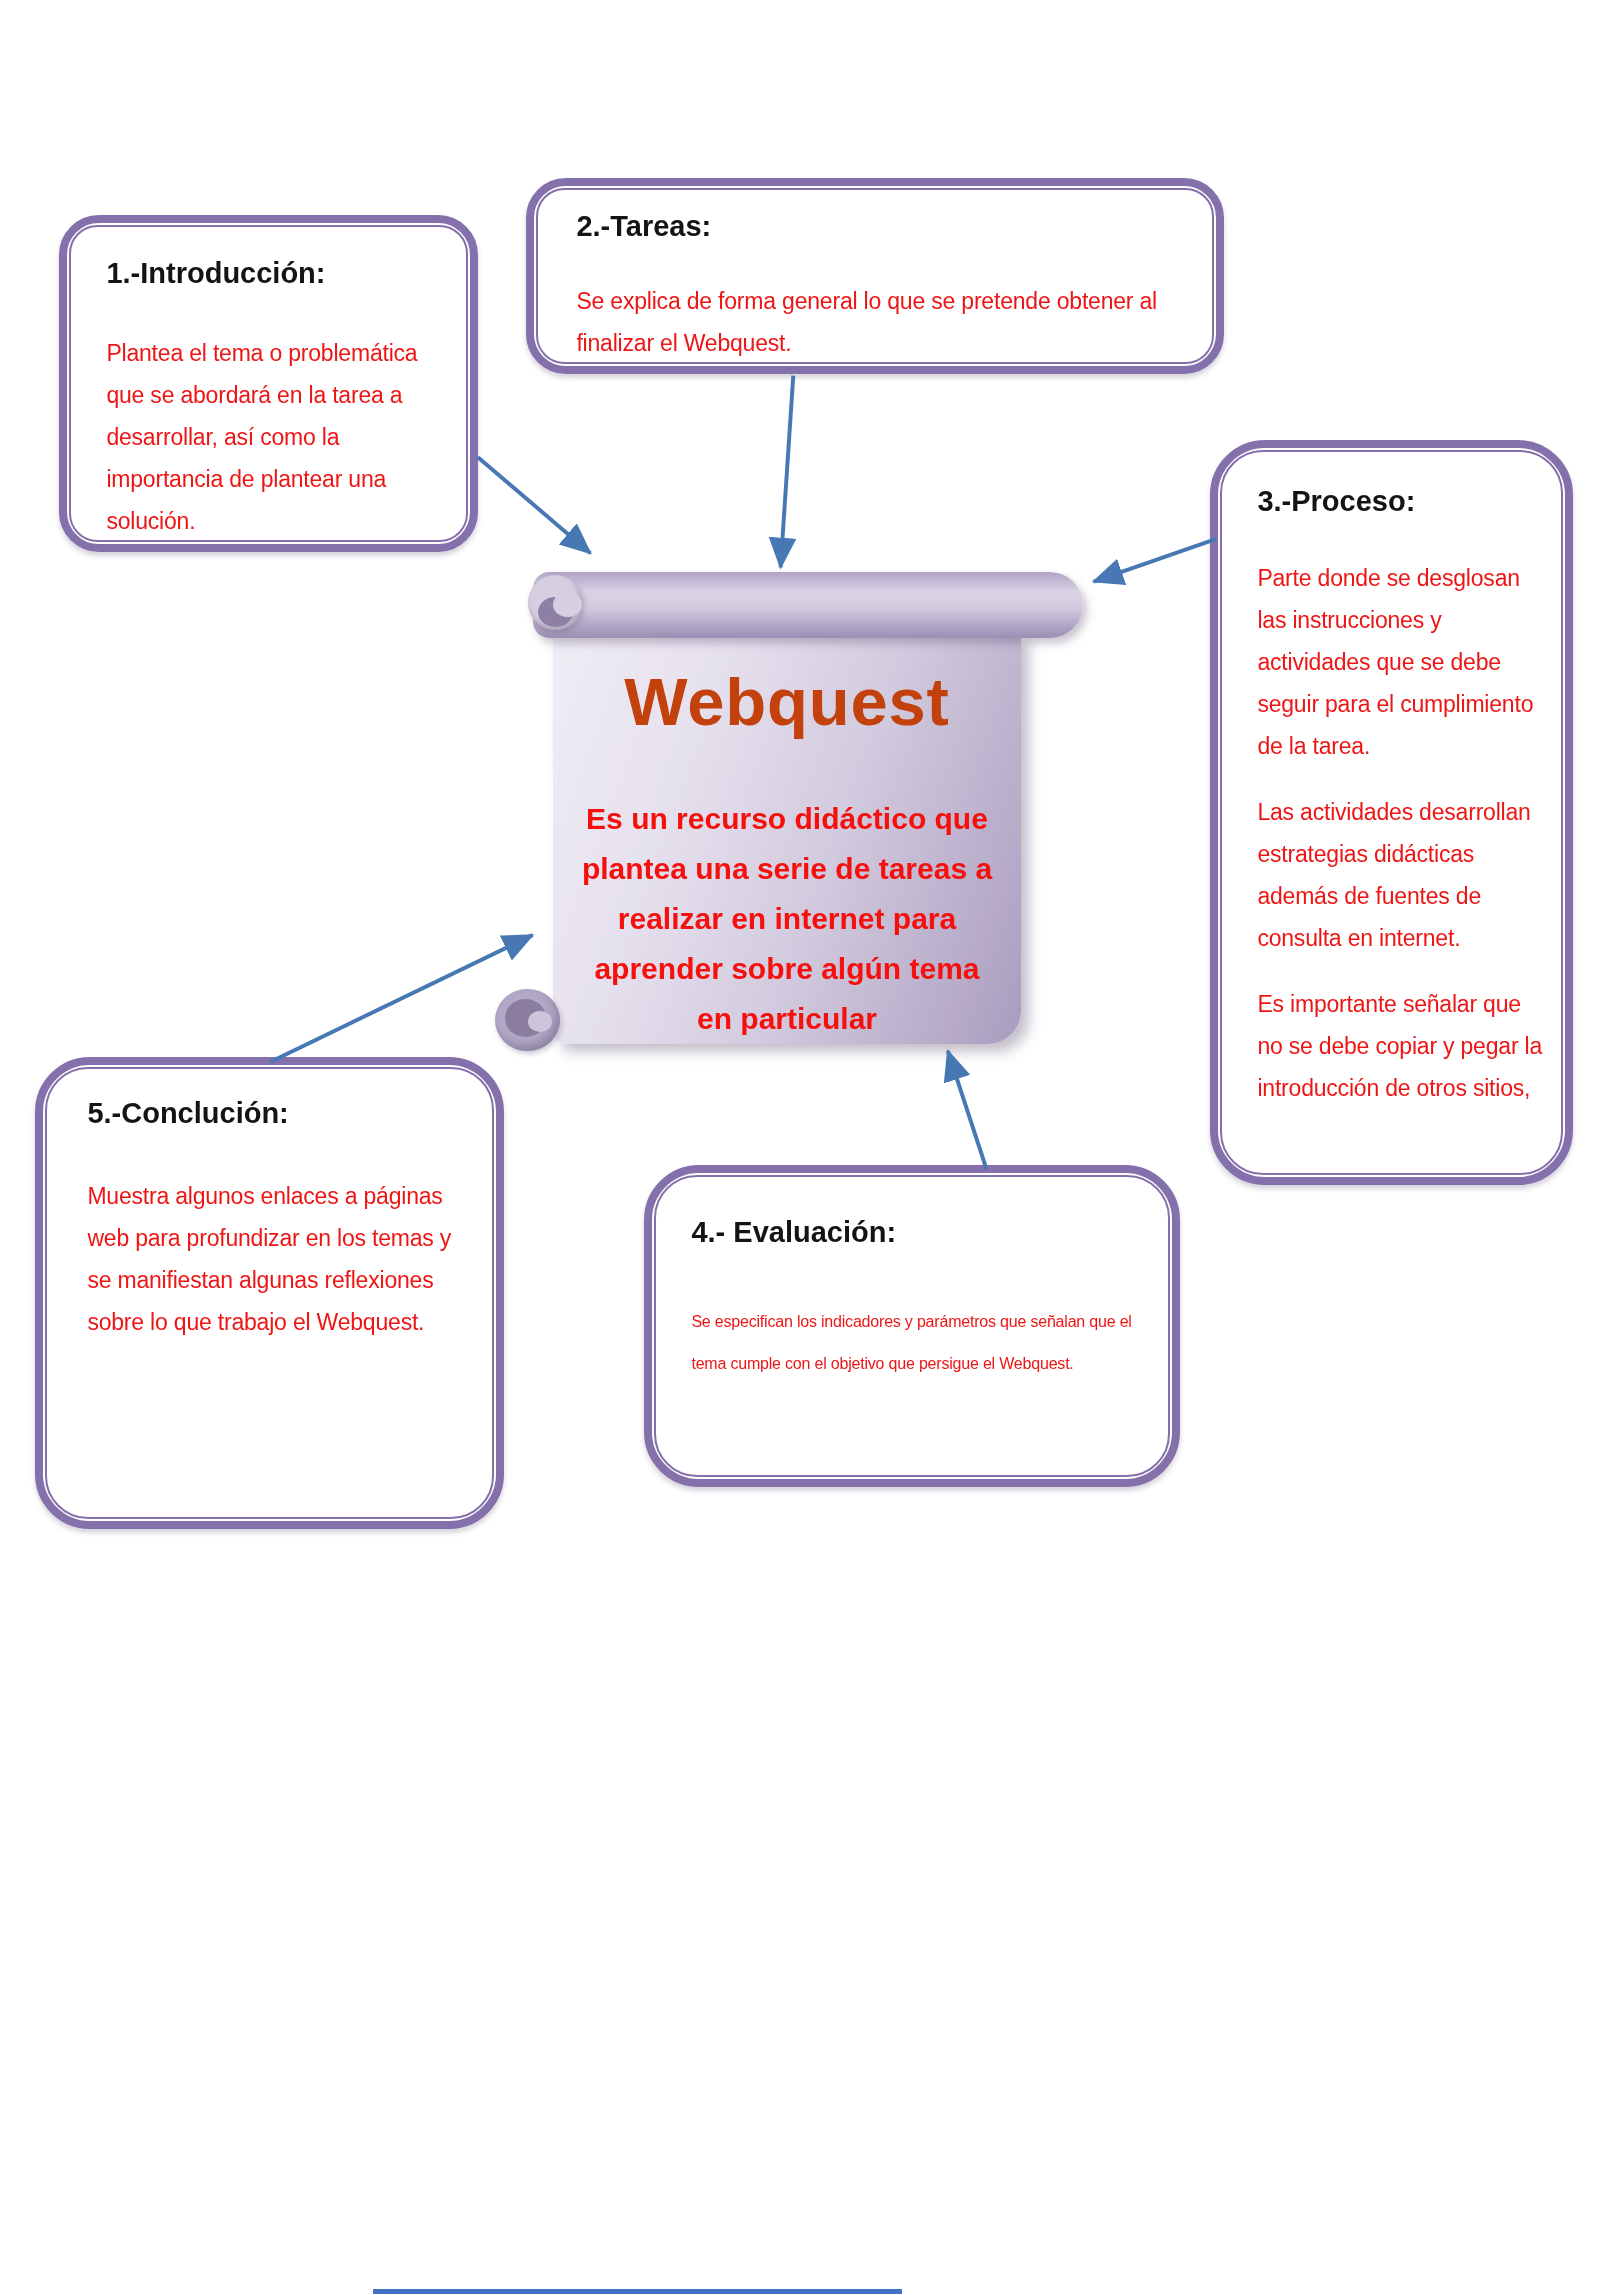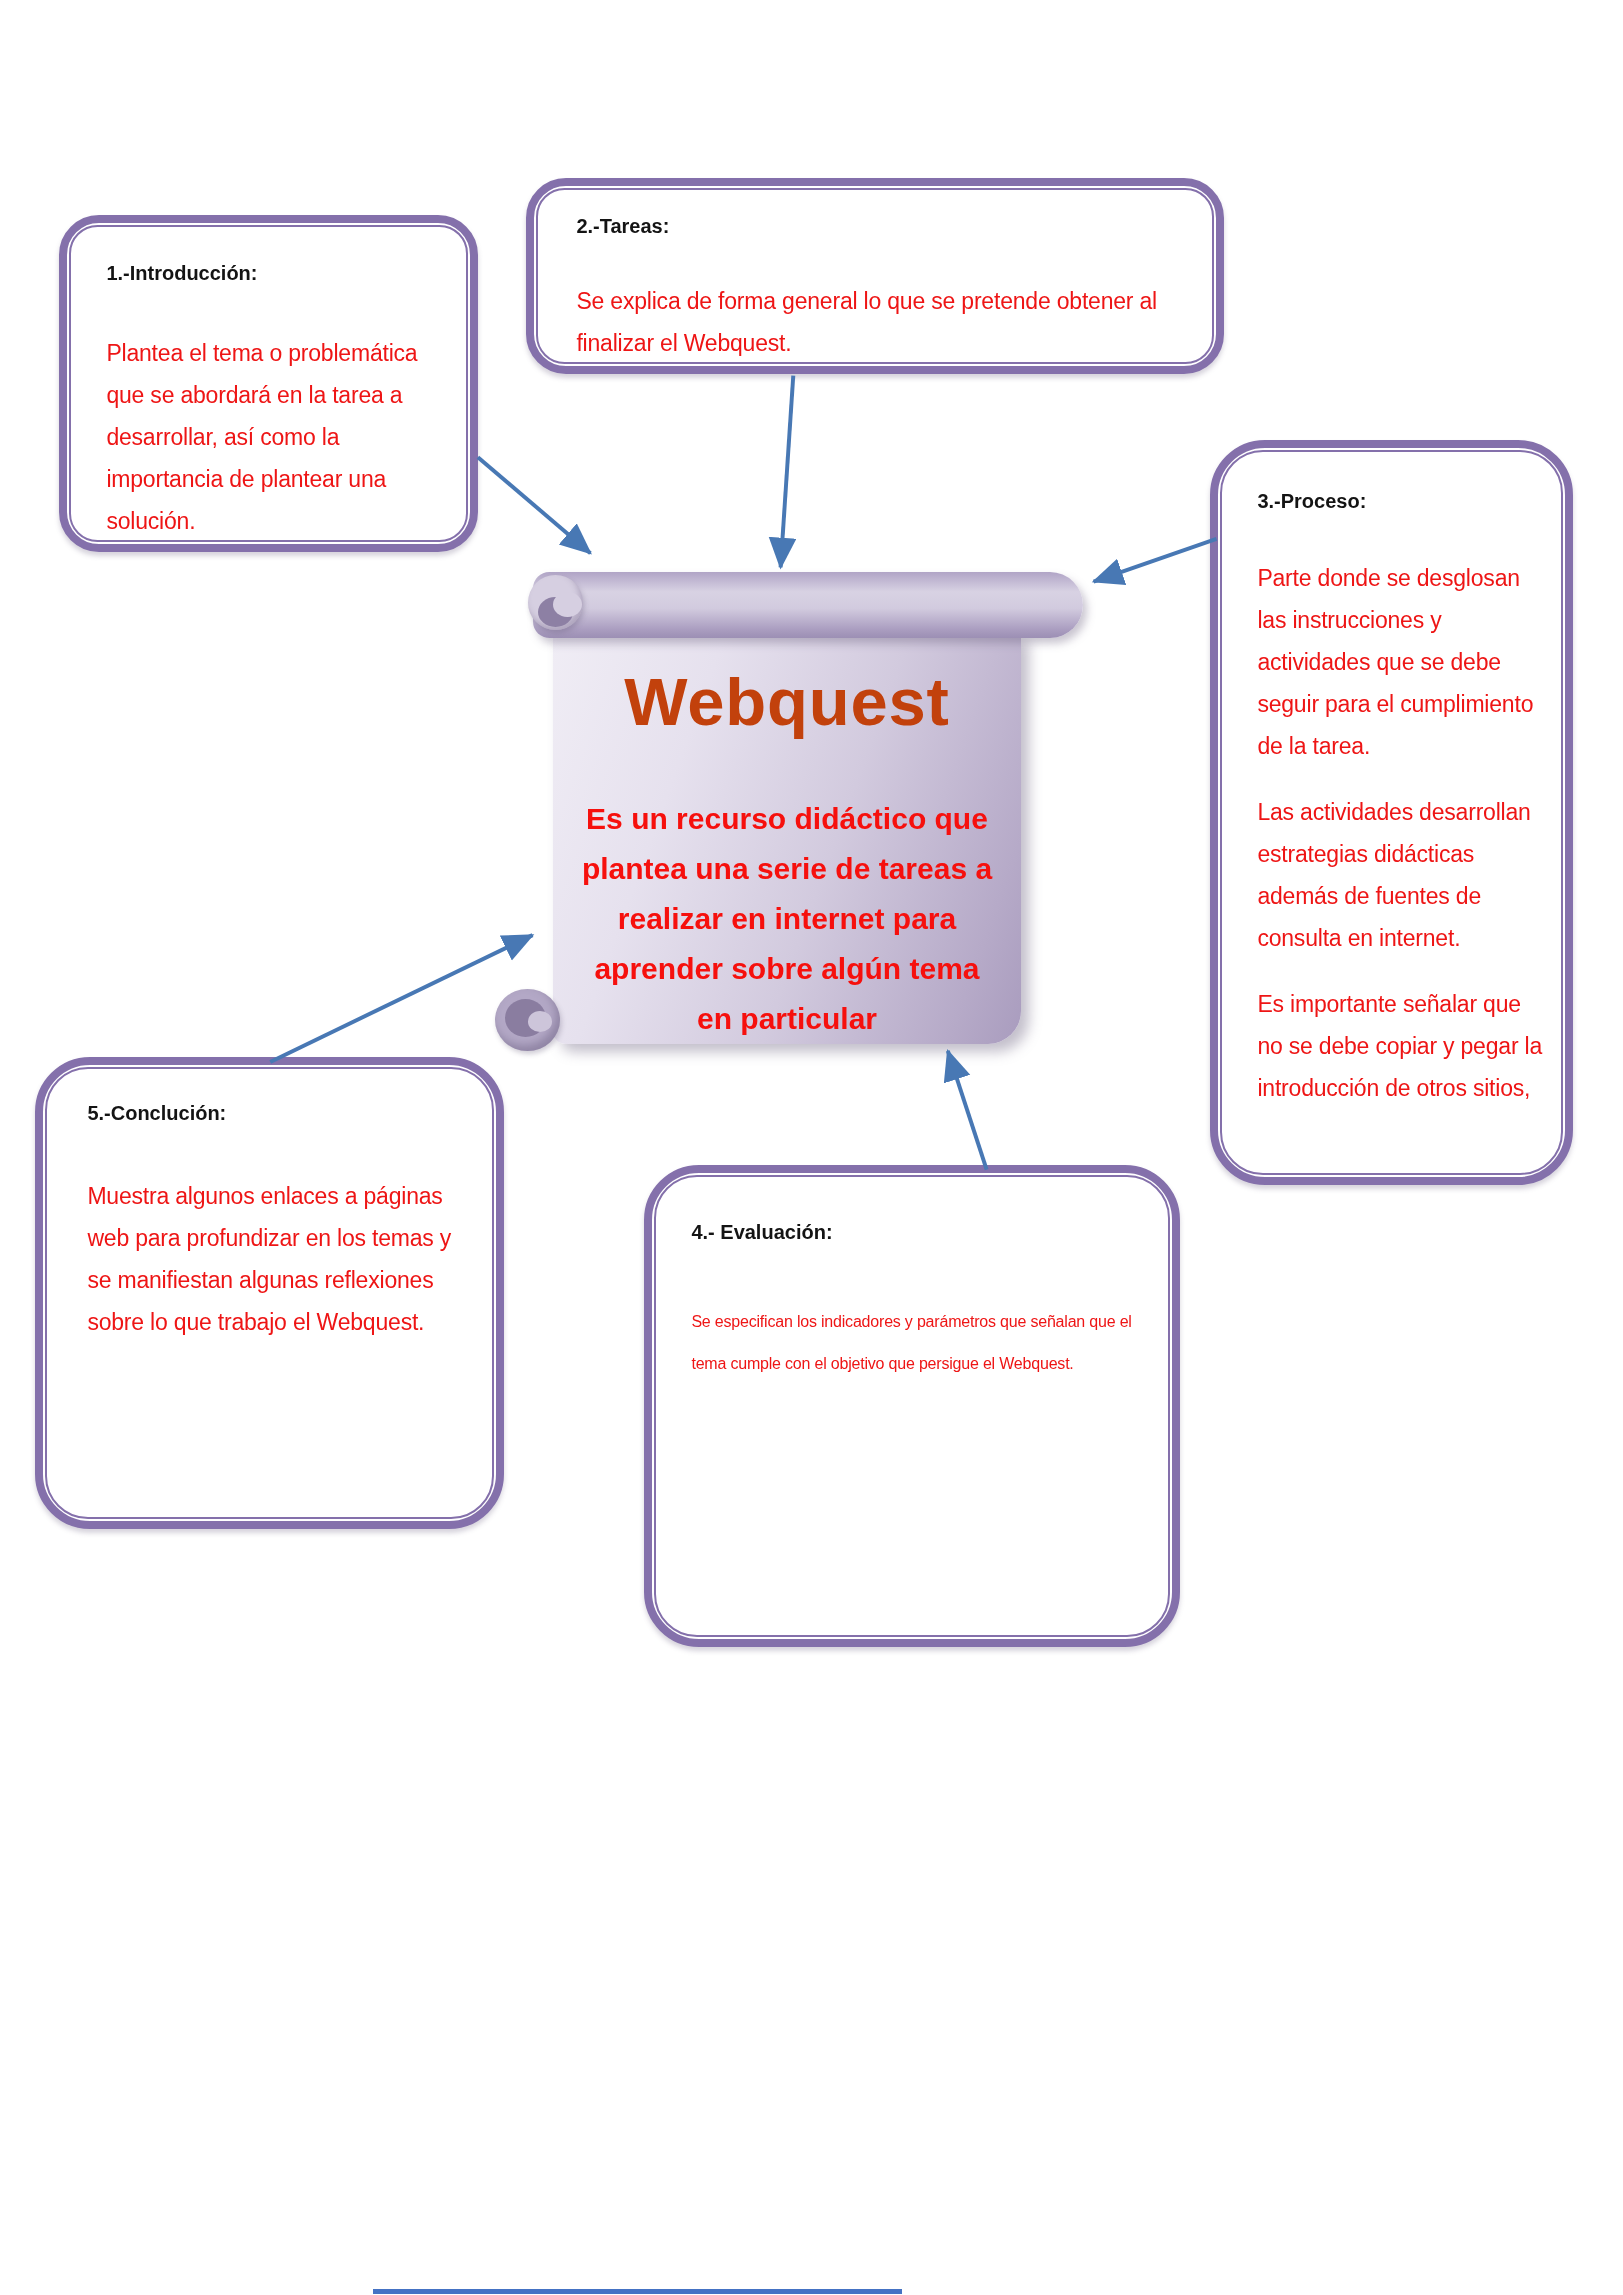--- a/index.html
+++ b/index.html
@@ -42,28 +42,28 @@
     inset: 2.4px;
     border: 2.4px solid #8470ab;
     background: #ffffff;
   }
   .b1 { left: 59px;   top: 215px;  width: 419px; height: 337px; border-radius: 40px; }
   .b1 .box-inner { border-radius: 28.5px; padding: 28.5px 20.6px 0 35px; }
   .b2 { left: 526px;  top: 178px;  width: 698px; height: 196px; border-radius: 40px; }
   .b2 .box-inner { border-radius: 28.5px; padding: 19px 32px 0 38px; }
   .b3 { left: 1210px; top: 440px;  width: 363px; height: 745px; border-radius: 55px; }
   .b3 .box-inner { border-radius: 43px; padding: 32px 17.4px 0 35px; }
-  .b4 { left: 644px;  top: 1165px; width: 536px; height: 482px; border-radius: 55px; }
+  .b4 { left: 644px;  top: 1165px; width: 536px; height: 322px; border-radius: 55px; }
   .b4 .box-inner { border-radius: 43px; padding: 38px 22px 0 35px; }
   .b5 { left: 35px;   top: 1057px; width: 469px; height: 472px; border-radius: 55px; }
   .b5 .box-inner { border-radius: 43px; padding: 27px 22px 0 40px; }
 
   .box h2 {
     margin: 0;
-    font-size: 20px;
+    font-size: 29px;
     line-height: 35px;
     font-weight: bold;
     color: #141414;
     letter-spacing: 0;
   }
   .box p {
     margin: 0;
     color: #ee1515;
     font-size: 23px;
     line-height: 42px;

